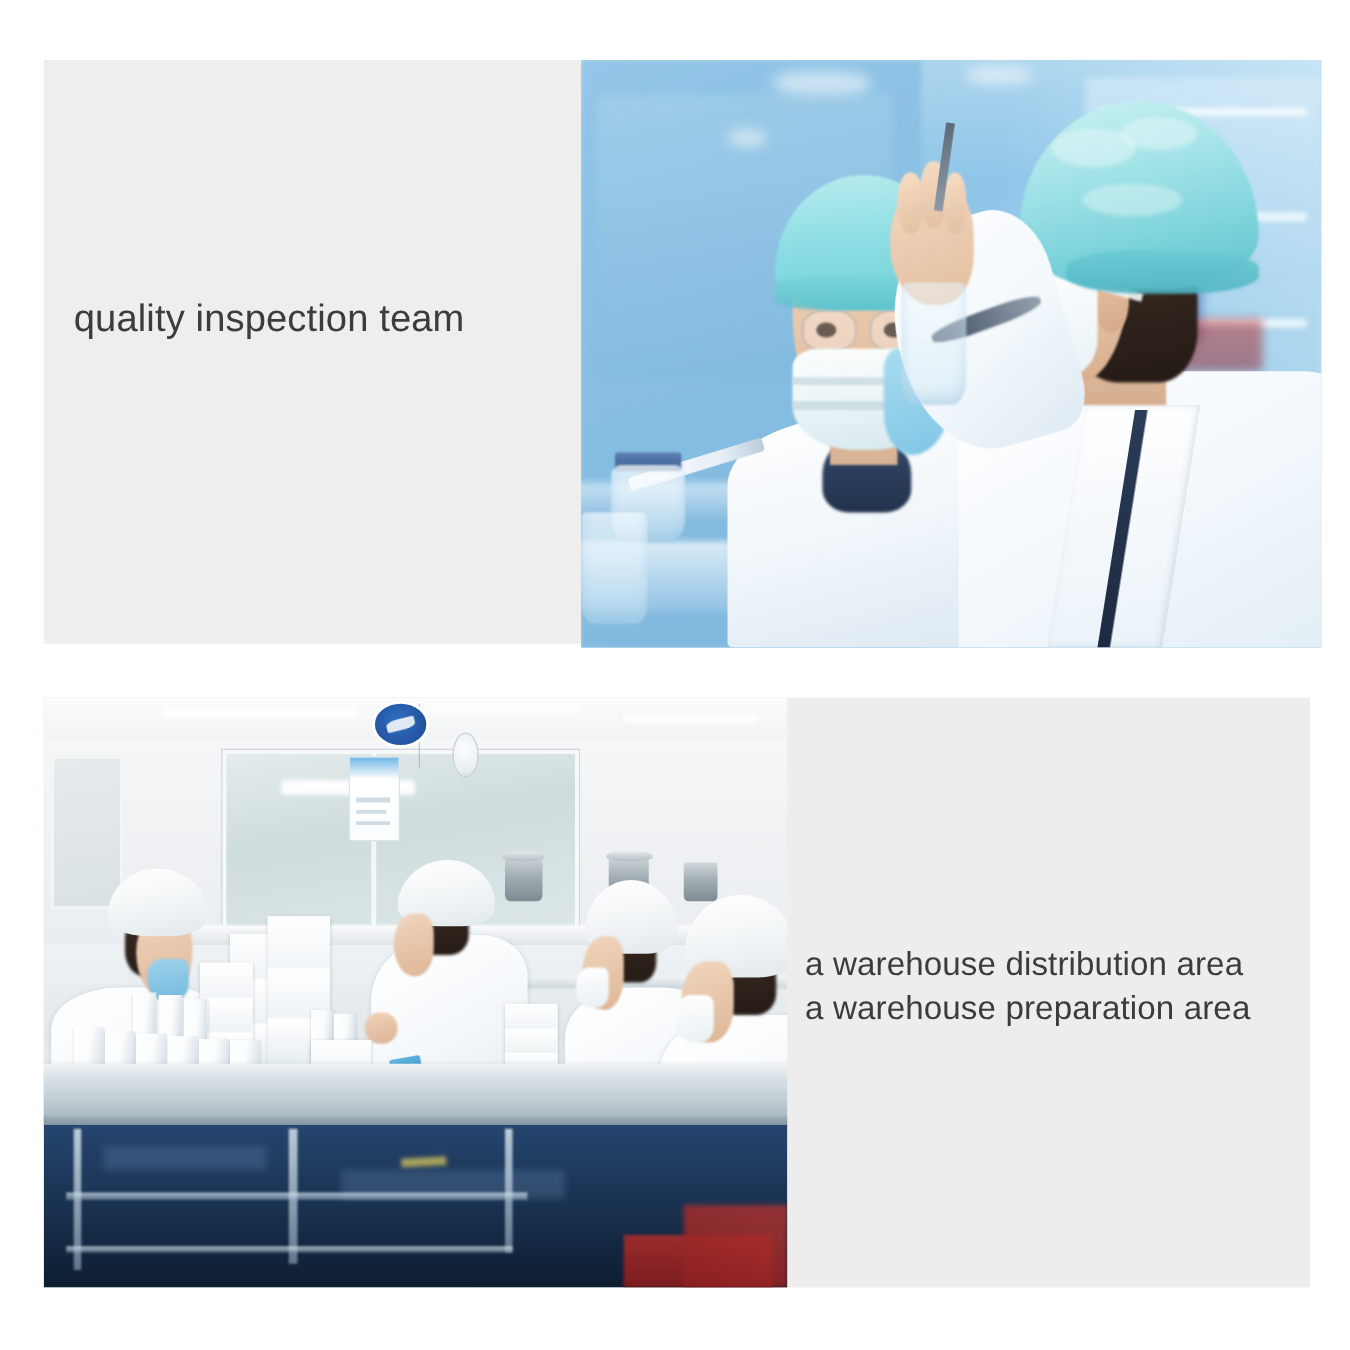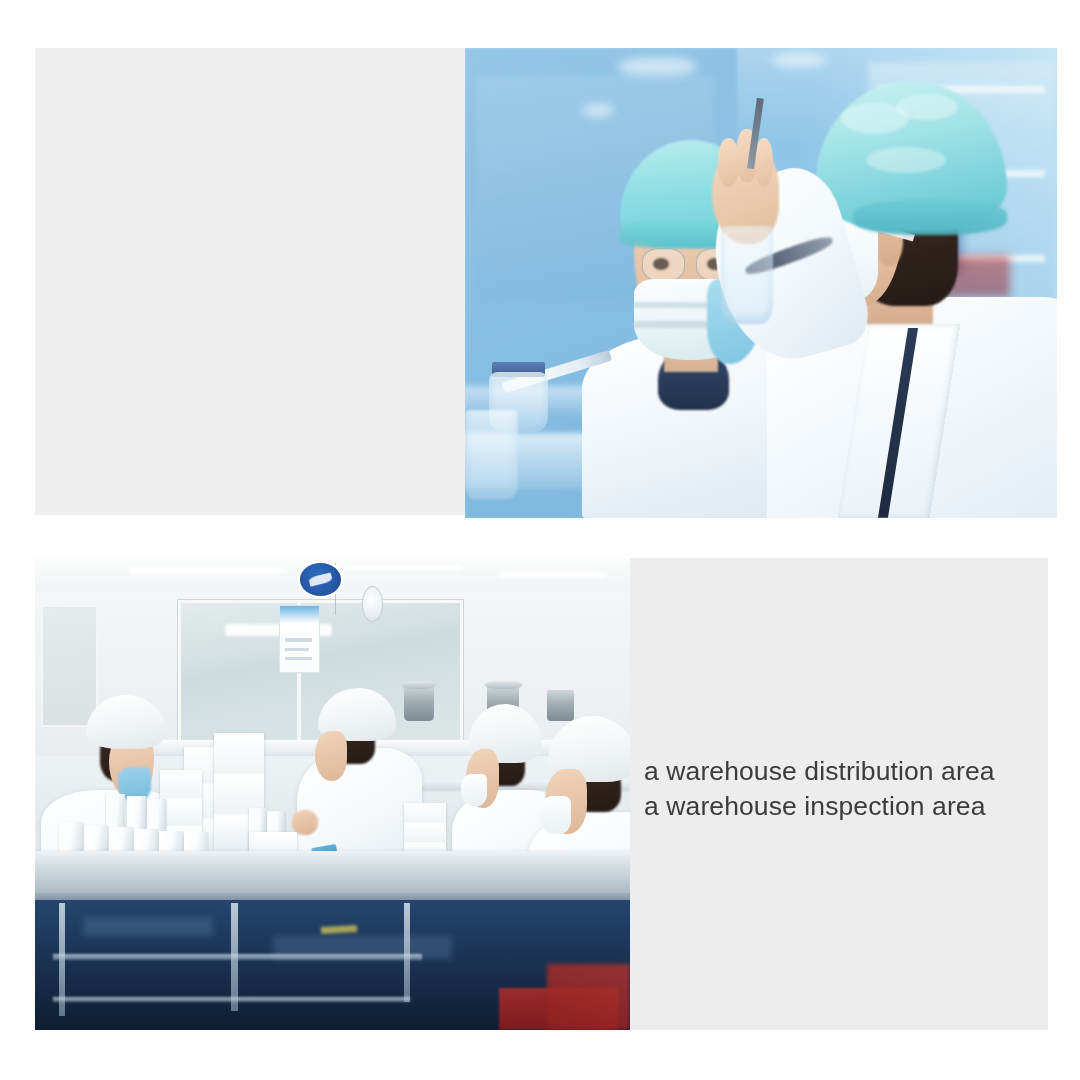--- a/index.html
+++ b/index.html
@@ -596,20 +596,21 @@
 </style>
 </head>
 <body>
 
 <div class="page">
 
   <div class="section-top">
 
     <div class="panel-grey-top">
       <div class="caption-top">
+        <span class="ln">quality inspection team</span>
       </div>
     </div>
 
     <div class="photo-top">
       <div class="lab">
 
         <div class="lab-wall"></div>
         <div class="lab-wall-panel"></div>
         <div class="lab-ceil-light" style="left:26%;top:2%;width:13%;height:4%;"></div>
         <div class="lab-ceil-light" style="left:52%;top:1%;width:9%;height:3%;"></div>
@@ -790,18 +791,18 @@
 
         <div class="pk-red-floor"></div>
         <div class="pk-red-floor2"></div>
 
       </div>
     </div>
 
     <div class="panel-grey-bottom">
       <div class="caption-bottom">
         <span class="ln">a warehouse distribution area</span>
-        <span class="ln">a warehouse inspection area</span>
+        <span class="ln">a warehouse preparation area</span>
       </div>
     </div>
   </div>
 
 </div>
 
 </body></html>

